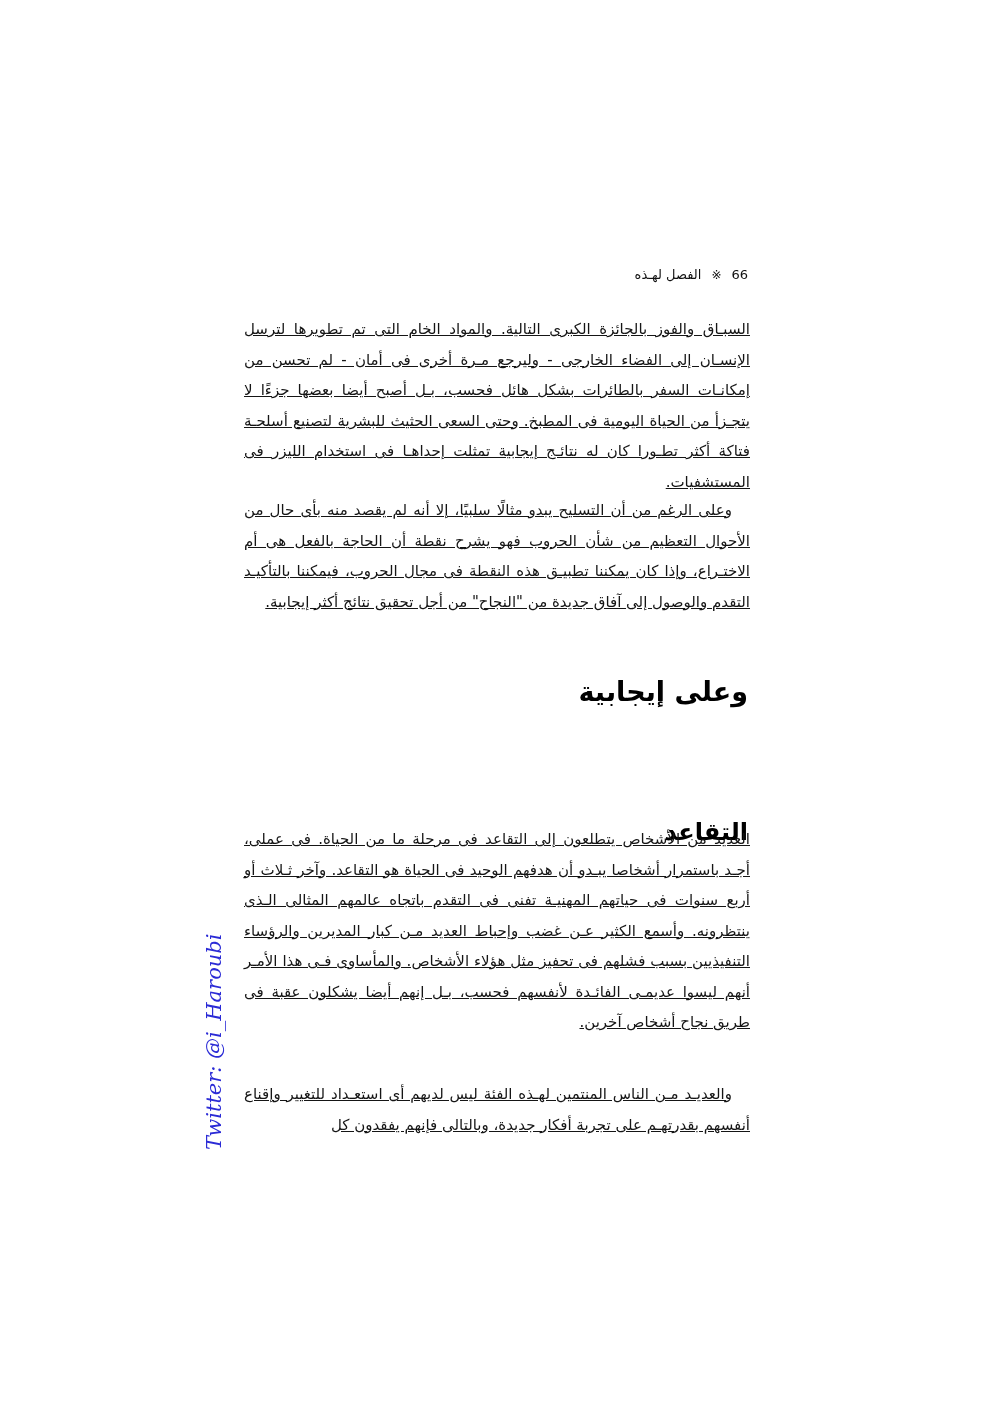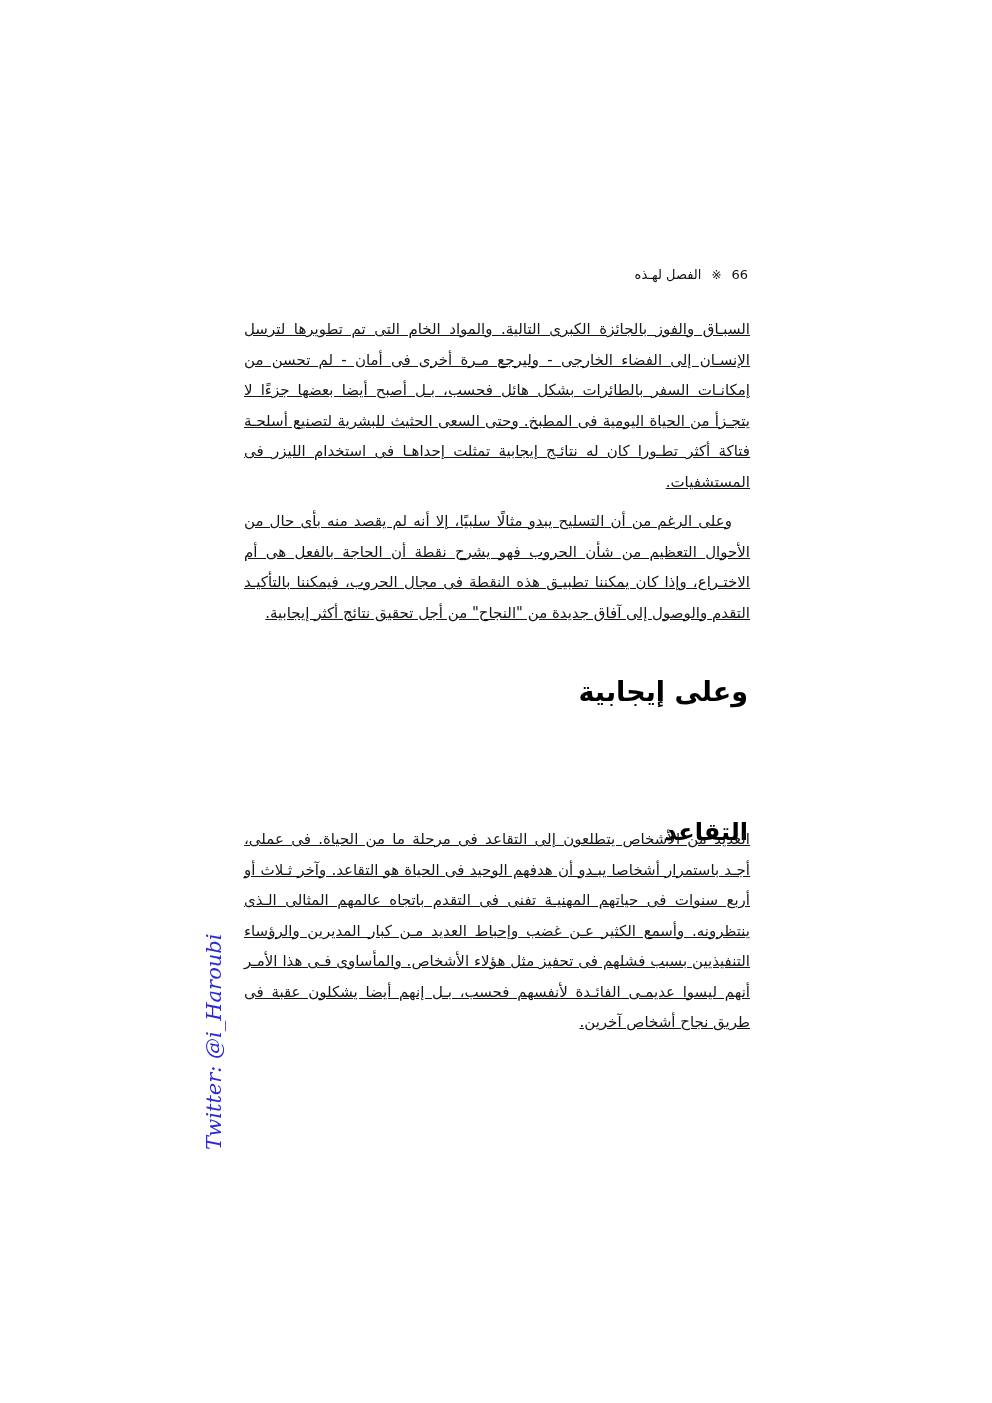--- a/index.html
+++ b/index.html
@@ -49,21 +49,21 @@
       color: #151515;
     }
     .text-block p {
       margin: 0;
       text-decoration: underline;
     }
     .text-block p.indent {
       text-indent: 18px;
     }
     .block-1 { top: 314px; }
-    .block-2 { top: 506px; }
+    .block-2 { top: 495px; }
     .heading-main {
       position: absolute;
       top: 672px;
       right: 244px;
       direction: rtl;
       font-family: "DejaVu Sans", sans-serif;
       font-weight: bold;
       font-size: 27px;
       line-height: 40px;
       color: #000;
@@ -120,16 +120,19 @@
 
   <h2 class="heading-main">وعلى إيجابية</h2>
 
 
   <h3 class="heading-sub">التقاعد</h3>
 
   <div class="text-block block-4">
     <p>العديد من الأشخاص يتطلعون إلى التقاعد فى مرحلة ما من الحياة. فى عملى، أجـد باستمرار أشخاصا يبـدو أن هدفهم الوحيد فى الحياة هو التقاعد. وآخر ثـلاث أو أربع سنوات فى حياتهم المهنيـة تفنى فى التقدم باتجاه عالمهم المثالى الـذى ينتظرونه. وأسمع الكثير عـن غضب وإحباط العديد مـن كبار المديرين والرؤساء التنفيذيين بسبب فشلهم فى تحفيز مثل هؤلاء الأشخاص. والمأساوى فـى هذا الأمـر أنهم ليسوا عديمـى الفائـدة لأنفسهم فحسب، بـل إنهم أيضا يشكلون عقبة فى طريق نجاح أشخاص آخرين.</p>
   </div>
 
+  <div class="text-block block-5">
+    <p class="indent">والعديـد مـن الناس المنتمين لهـذه الفئة ليس لديهم أى استعـداد للتغيير وإقناع أنفسهم بقدرتهـم على تجربة أفكار جديدة، وبالتالى فإنهم يفقدون كل</p>
+  </div>
 
   <div class="watermark">Twitter: @i_Haroubi</div>
 
 </div>
 
 </body></html>

